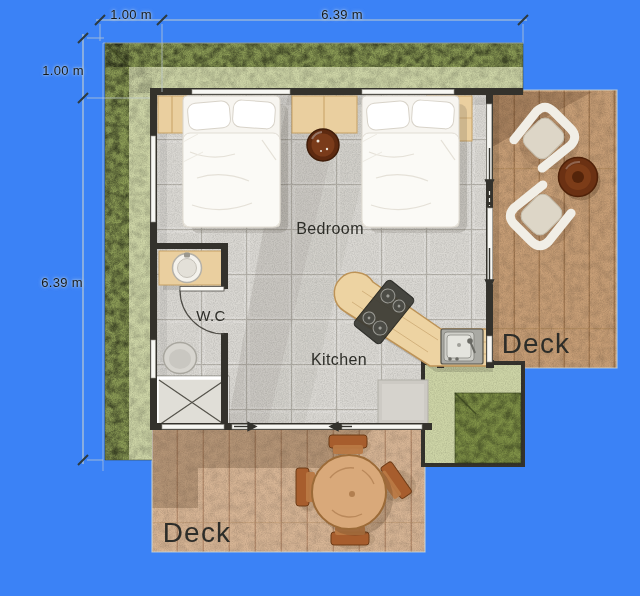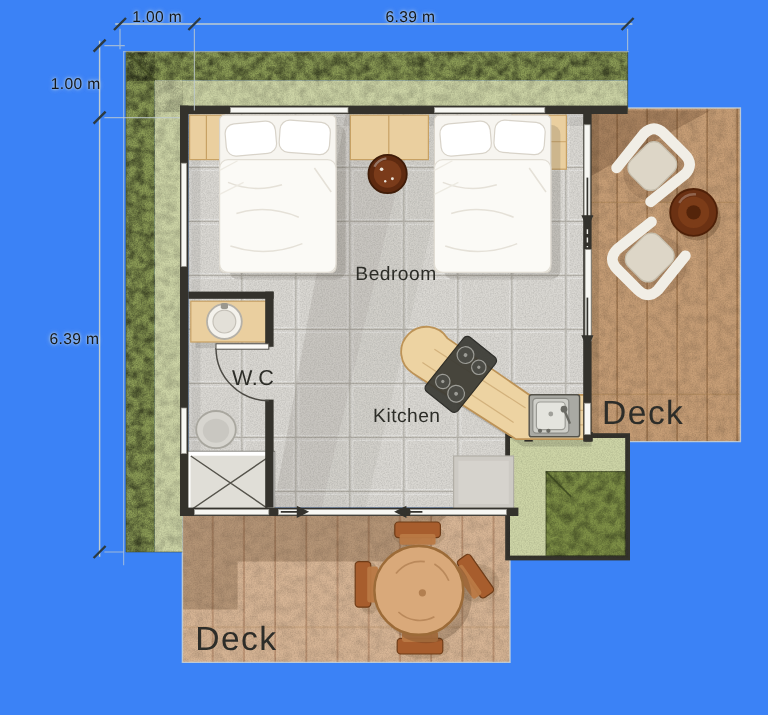--- a/index.html
+++ b/index.html
@@ -4,21 +4,21 @@
 <style>
   html,body{margin:0;padding:0;background:#3d5a64;}
   #stage{position:relative;width:640px;height:596px;background:#3b82f6;overflow:hidden;
          font-family:"Liberation Sans",sans-serif;}
   #plan-svg{position:absolute;left:0;top:0;}
   .label{position:absolute;transform:translate(-50%,-50%);white-space:nowrap;
          font-family:"Liberation Sans",sans-serif;pointer-events:none;}
   .dim{font-size:13px;color:#14181b;letter-spacing:.3px;
        text-shadow:0 0 2px rgba(214,228,233,.95),0 0 4px rgba(214,228,233,.7);}
   .room{font-size:16px;color:#2d2d28;letter-spacing:.4px;}
-  .room-small{font-size:18px;color:#2d2d28;letter-spacing:.4px;}
+  .room-small{font-size:15px;color:#2d2d28;letter-spacing:.4px;}
   .deck-label{font-size:28px;color:#2d2d29;letter-spacing:1.2px;}
 </style>
 </head>
 <body>
 
 <div id="stage">
 
 <svg id="plan-svg" width="640" height="596" viewBox="0 0 640 596">
   <defs>
     <pattern id="tiles" width="45" height="45" patternUnits="userSpaceOnUse" x="157" y="95">
@@ -281,16 +281,16 @@
   </g>
 </svg>
 
 <span class="label dim" style="left:131px;top:14px">1.00 m</span>
 <span class="label dim" style="left:342px;top:14px">6.39 m</span>
 <span class="label dim" style="left:63px;top:70px">1.00 m</span>
 <span class="label dim" style="left:62px;top:282px">6.39 m</span>
 
 <span class="label room" style="left:330px;top:229px">Bedroom</span>
 <span class="label room-small" style="left:211px;top:315px">W.C</span>
-<span class="label room" style="left:339px;top:348px">Kitchen</span>
+<span class="label room" style="left:339px;top:360px">Kitchen</span>
 <span class="label deck-label" style="left:536px;top:344px">Deck</span>
 <span class="label deck-label" style="left:197px;top:533px">Deck</span>
 </div>
 
 </body></html>

